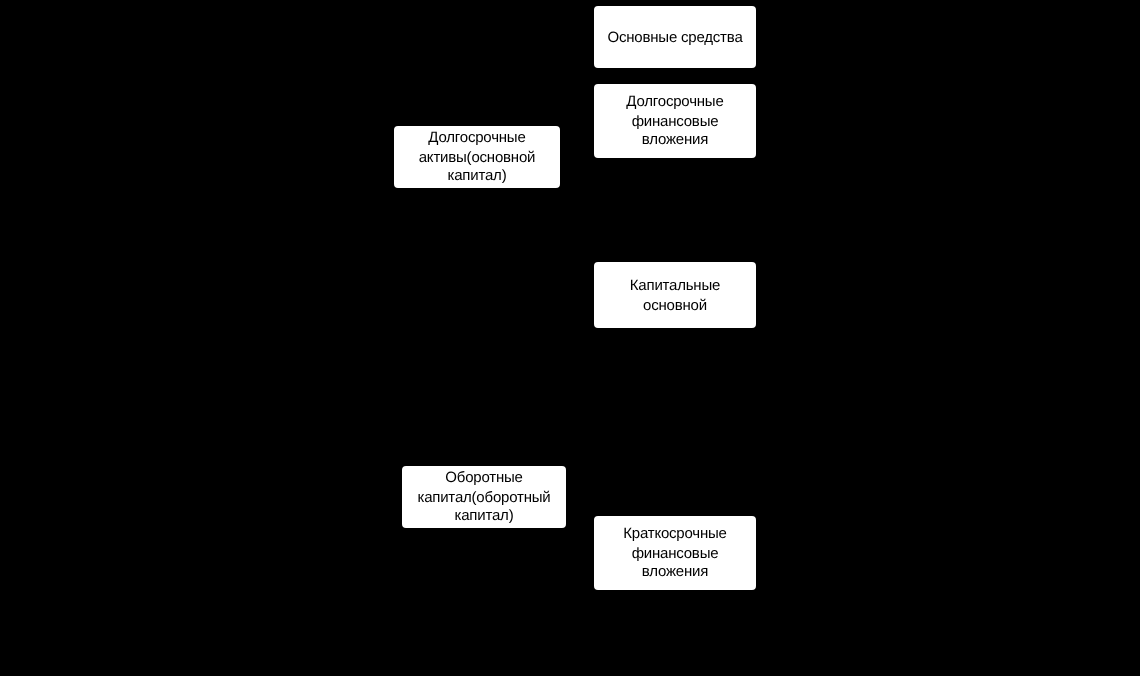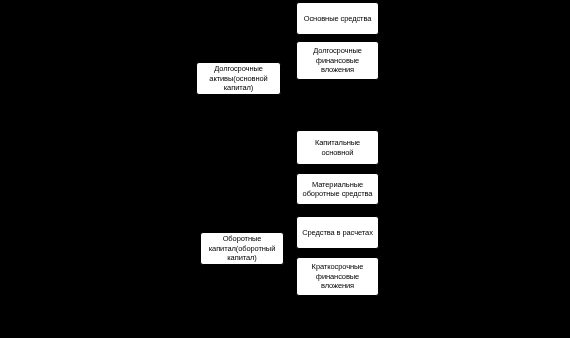--- a/index.html
+++ b/index.html
@@ -71,28 +71,21 @@
 финансовые
 вложения</span>
   </div>
 
 
   <div class="node leaf-node" style="left:296px; top:130px; width:83px; height:35px;">
     <span class="node-label">Капитальные
 основной</span>
   </div>
 
-  <div class="node leaf-node" style="left:296px; top:173px; width:83px; height:32px;">
-    <span class="node-label">Материальные
-оборотные средства</span>
-  </div>
 
-  <div class="node leaf-node" style="left:296px; top:216px; width:83px; height:33px;">
-    <span class="node-label">Средства в расчетах</span>
-  </div>
 
   <div class="node leaf-node" style="left:296px; top:257px; width:83px; height:39px;">
     <span class="node-label">Краткосрочные
 финансовые
 вложения</span>
   </div>
 
 
 </div>
 

